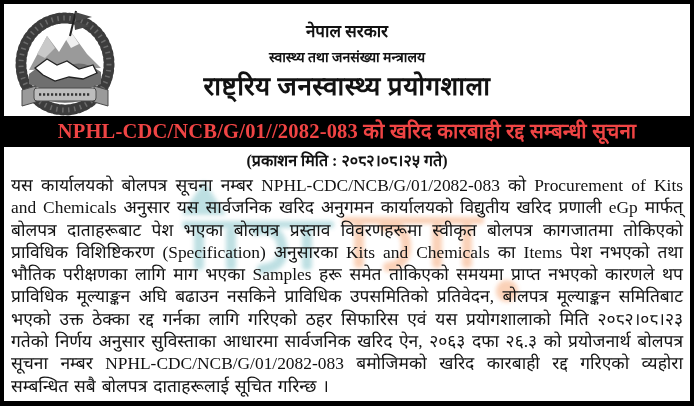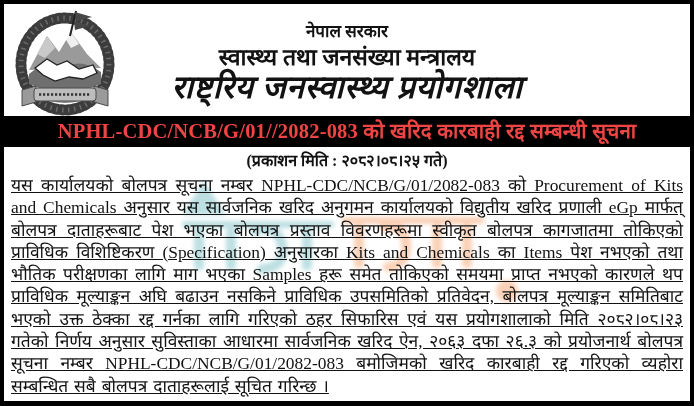--- a/index.html
+++ b/index.html
@@ -32,23 +32,23 @@
     height: 110px;
   }
   .header-lines {
     position: absolute;
     left: 0;
     top: 0;
     width: 100%;
     text-align: center;
   }
   .h-line1 { font-size: 17px; font-weight: bold; line-height: 24px; margin-top: 16px; }
-  .h-line2 { font-size: 23px; font-weight: bold; line-height: 27px; }
+  .h-line2 { font-size: 14px; font-weight: bold; line-height: 27px; }
   .h-line3 { font-size: 20px; font-weight: bold; line-height: 27px; }
-  .h-line4 { font-size: 32px; font-weight: bold; line-height: 32px; letter-spacing: 0.5px; font-style: italic; }
+  .h-line4 { font-size: 26px; font-weight: bold; line-height: 32px; letter-spacing: 0.5px; }
   
   .title-bar {
     height: 31px;
     background: #000000;
     color: #ef4444;
     font-weight: bold;
     font-size: 20.5px;
     line-height: 31px;
     text-align: center;
     white-space: nowrap;
@@ -68,21 +68,20 @@
     height: 228px;
     padding: 1px 7px 0 7px;
   }
   .body-text {
     position: relative;
     z-index: 1;
     font-size: 17.4px;
     line-height: 22.3px;
     text-align: justify;
     word-spacing: 1.5px;
-    text-decoration: underline;
   }
   .watermark {
     position: absolute;
     z-index: 0;
     left: 176px;
     top: 6px;
     width: 345px;
     height: 155px;
     opacity: 0.45;
     filter: blur(2px);

